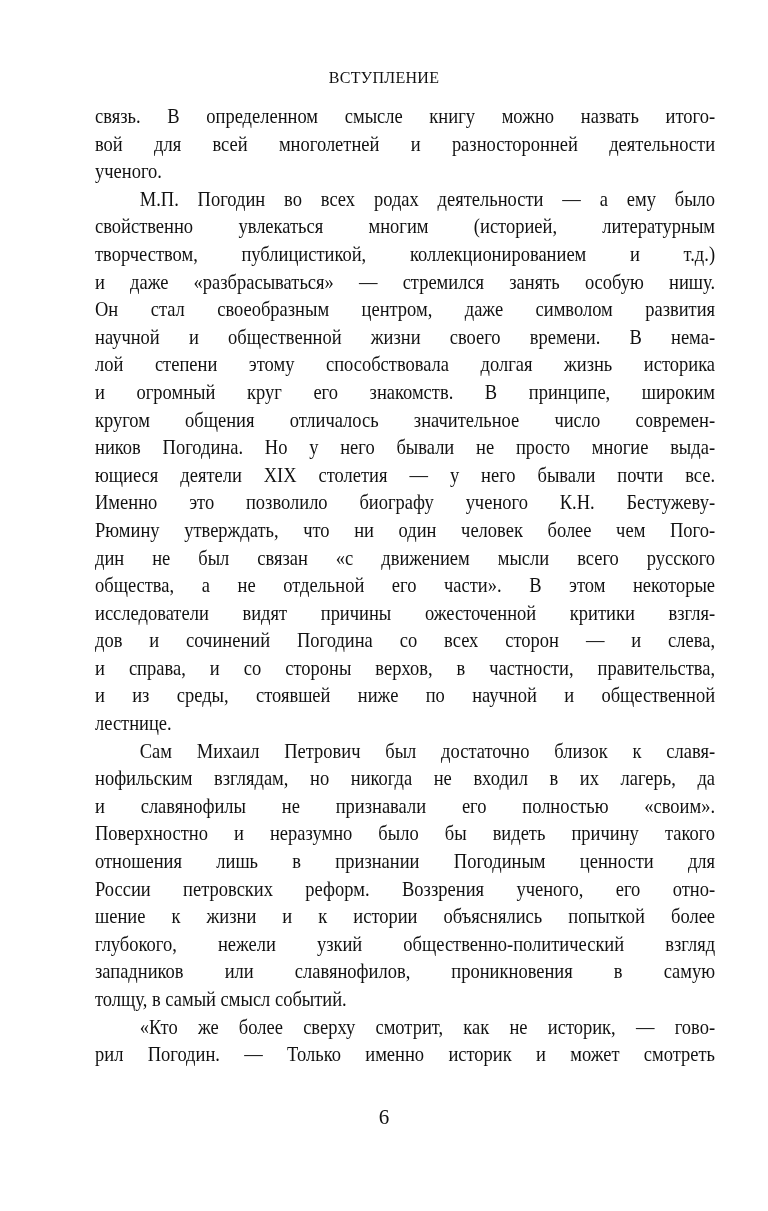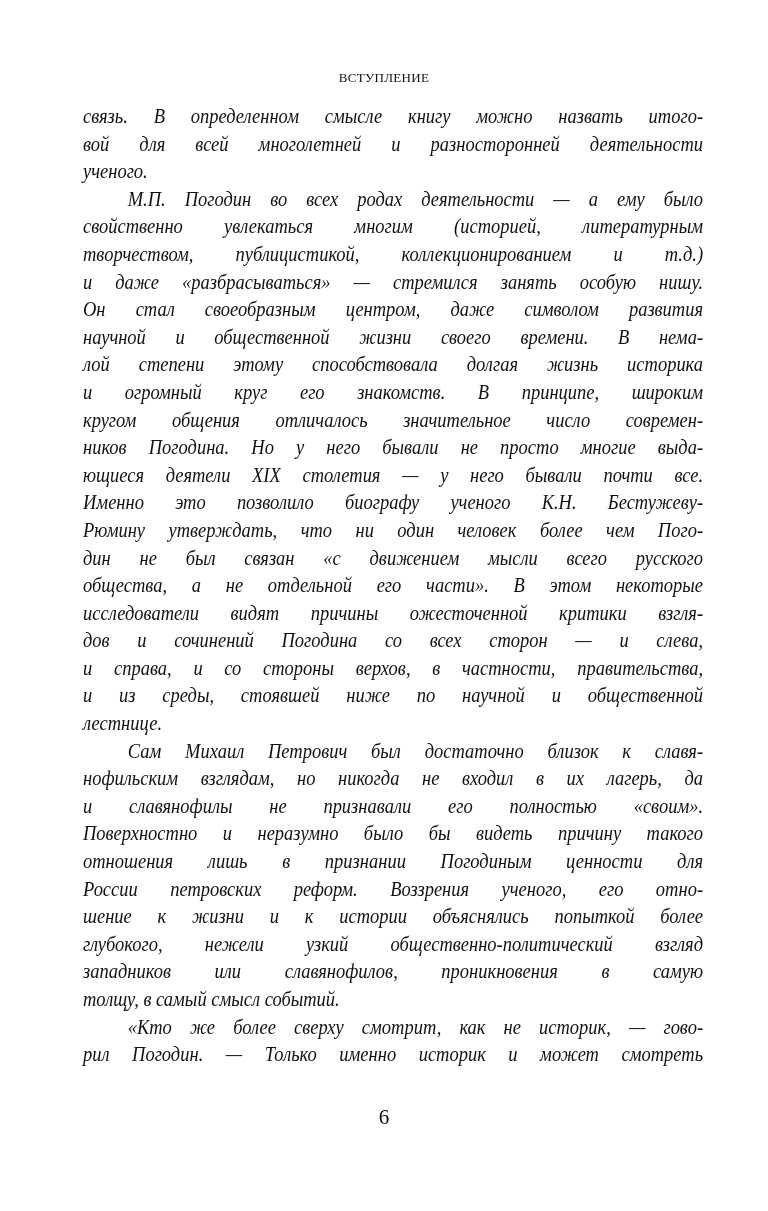--- a/index.html
+++ b/index.html
@@ -14,30 +14,29 @@
       overflow: hidden;
       color: #111111;
       font-family: "Liberation Serif", "DejaVu Serif", serif;
     }
     .running-head {
       position: absolute;
       top: 70px;
       left: 0;
       width: 768px;
       text-align: center;
-      font-size: 13px;
+      font-size: 16px;
       letter-spacing: 0.3px;
       line-height: 16px;
     }
     .text-block {
       position: absolute;
       top: 103px;
-      left: 83px;
+      left: 95px;
       width: 620px;
-      font-style: italic;
     }
     .line {
       display: block;
       height: 27.6px;
       line-height: 27.6px;
       font-size: 21.5px;
       white-space: nowrap;
       text-align: justify;
       text-align-last: justify;
       transform: scaleX(0.86);

